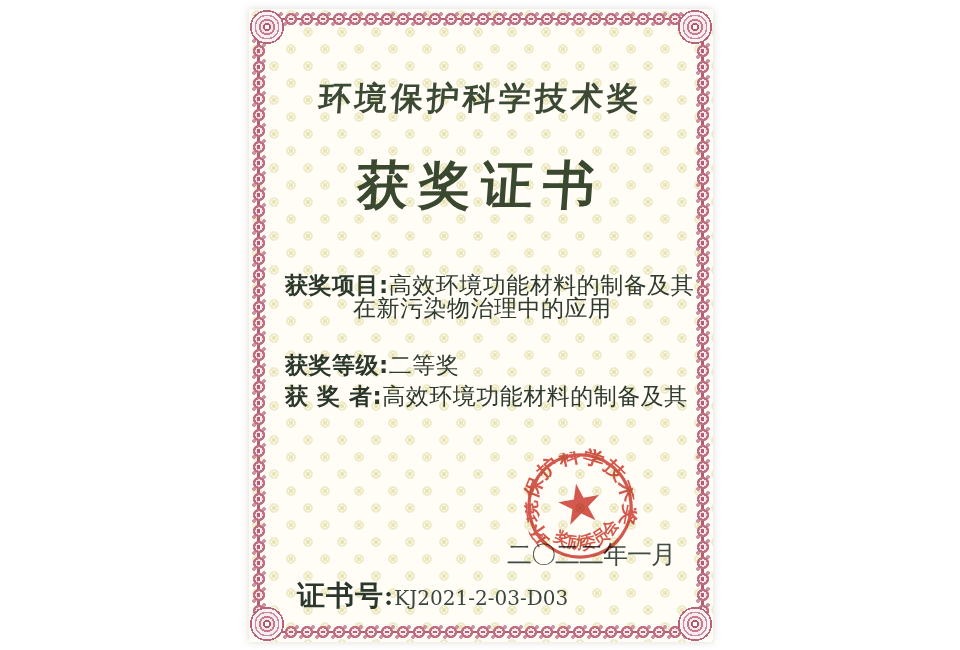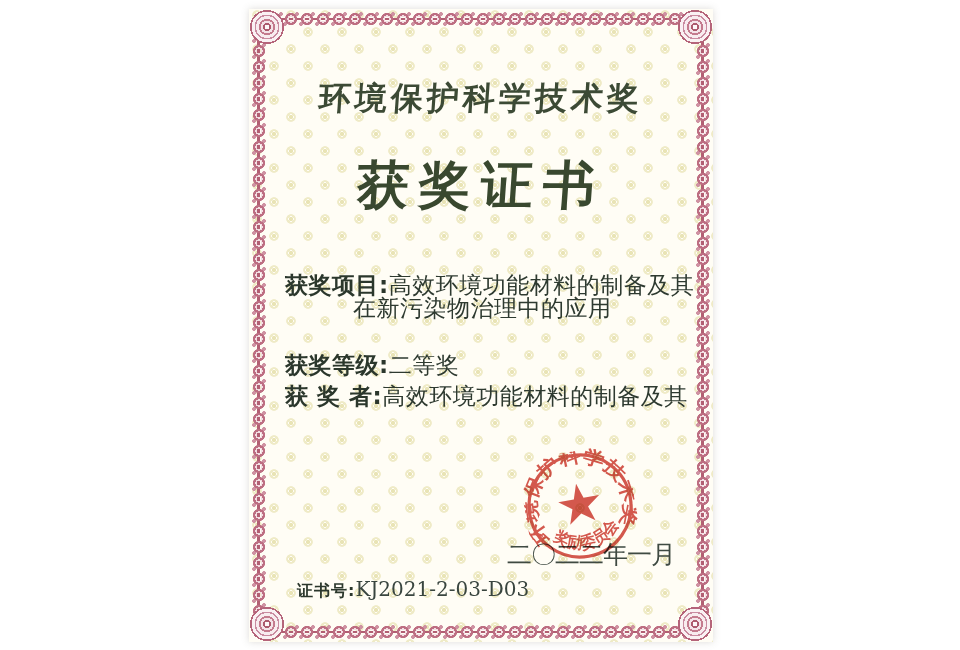--- a/index.html
+++ b/index.html
@@ -70,21 +70,21 @@
   .l-winner { top: 372px; left: 36px; }
   .l-note { top: 410px; left: 132px; }
 
   .seal { position: absolute; left: 276px; top: 442px; width: 110px; height: 110px;
     transform: rotate(-10deg); mix-blend-mode: multiply; opacity: 0.92; }
 
   .date { position: absolute; left: 258px; top: 529px; font-size: 25px; letter-spacing: -1px;
     color: #3f4a42; white-space: nowrap; }
   .certno { position: absolute; left: 48px; top: 568px; font-size: 20px; color: #39453f;
     white-space: nowrap; }
-  .certno .lbl { font-size: 16px; letter-spacing: 1px; }
+  .certno .lbl { font-size: 28px; letter-spacing: 1px; font-family: Liberation Serif, serif; }
 </style>
 </head>
 <body>
 
 <div class="page">
   <div class="certificate">
 
     <div class="b-strip b-top"></div>
     <div class="b-strip b-bottom"></div>
     <div class="b-strip b-left"></div>

